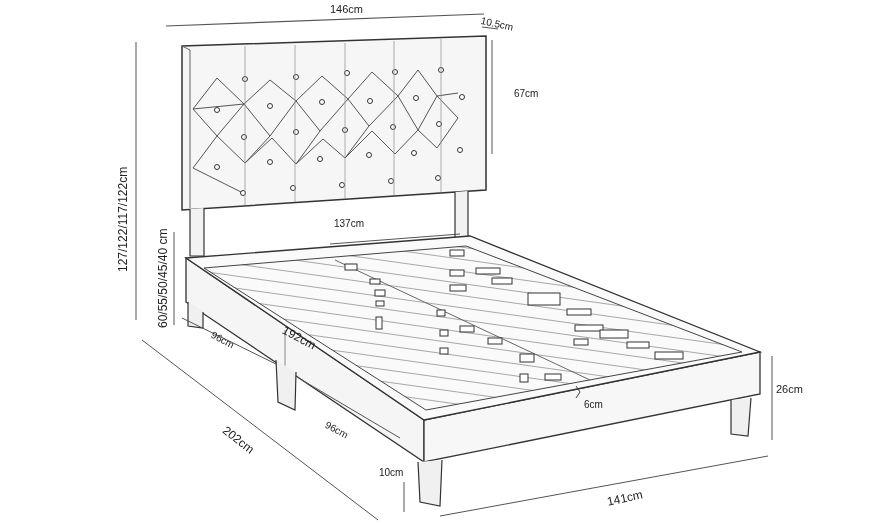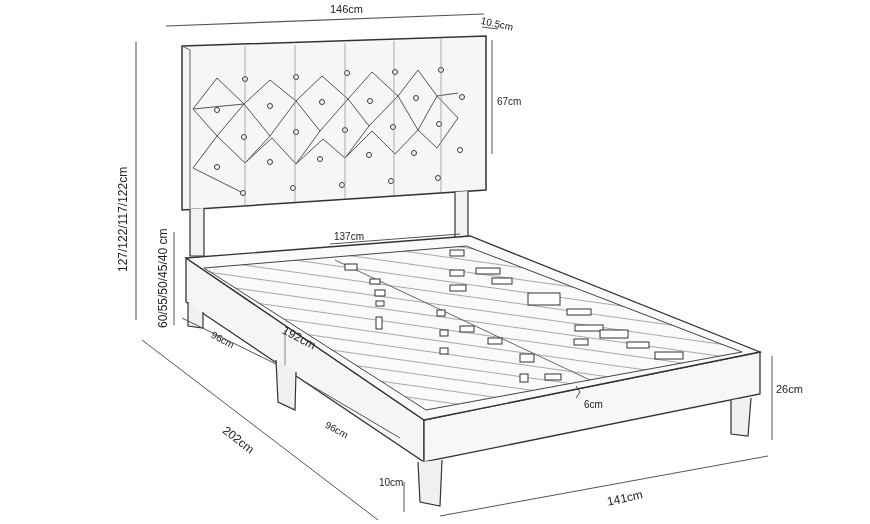--- a/index.html
+++ b/index.html
@@ -143,25 +143,25 @@
   <line x1="302" y1="380" x2="400" y2="438" stroke="#555" stroke-width="1"></line>
   <line x1="142" y1="340" x2="378" y2="520" stroke="#555" stroke-width="1"></line>
   <line x1="440" y1="516" x2="768" y2="456" stroke="#555" stroke-width="1"></line>
   <line x1="772" y1="356" x2="772" y2="440" stroke="#555" stroke-width="1"></line>
   <line x1="404" y1="482" x2="404" y2="512" stroke="#555" stroke-width="1"></line>
   <path d="M576,386 L580,392 L576,398" fill="none" stroke="#444" stroke-width="1"></path>
 </svg>
 
 <div class="lbl s11" style="left:330px;top:4px;">146cm</div>
 <div class="lbl s10" style="left:482px;top:16px;transform:rotate(12deg);">10.5cm</div>
-<div class="lbl s10" style="left:497px;top:89px;margin-top:8px;">67cm</div>
+<div class="lbl s10" style="left:514px;top:89px;">67cm</div>
 <div class="lbl s12" style="left:117px;top:272px;transform:rotate(-90deg);">127/122/117/122cm</div>
 <div class="lbl s12" style="left:157px;top:328px;transform:rotate(-90deg);">60/55/50/45/40 cm</div>
-<div class="lbl s10" style="left:334px;top:232px;">137cm</div>
+<div class="lbl s10" style="left:334px;top:219px;">137cm</div>
 <div class="lbl s12" style="left:286px;top:324px;transform:rotate(28deg);">192cm</div>
 <div class="lbl s10" style="left:214px;top:330px;transform:rotate(28deg);">96cm</div>
 <div class="lbl s10" style="left:328px;top:420px;transform:rotate(28deg);">96cm</div>
 <div class="lbl s12" style="left:228px;top:424px;transform:rotate(38deg);">202cm</div>
 <div class="lbl s12" style="left:606px;top:496px;transform:rotate(-12deg);">141cm</div>
 <div class="lbl s11" style="left:776px;top:384px;">26cm</div>
-<div class="lbl s10" style="left:379px;top:478px;">10cm</div>
+<div class="lbl s10" style="left:379px;top:468px;">10cm</div>
 <div class="lbl s10" style="left:584px;top:384px;margin-top:16px;">6cm</div>
 </div>
 
 </body></html>

